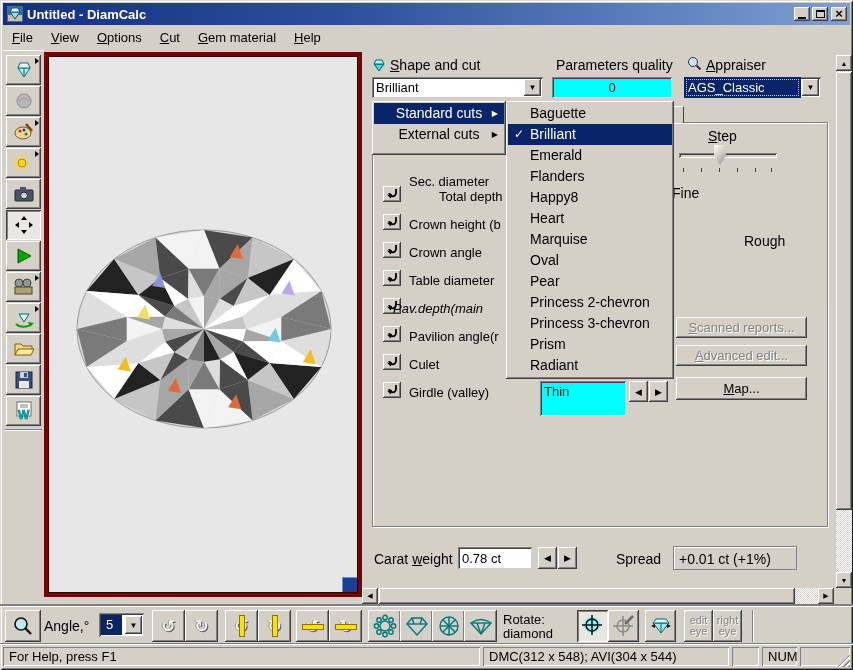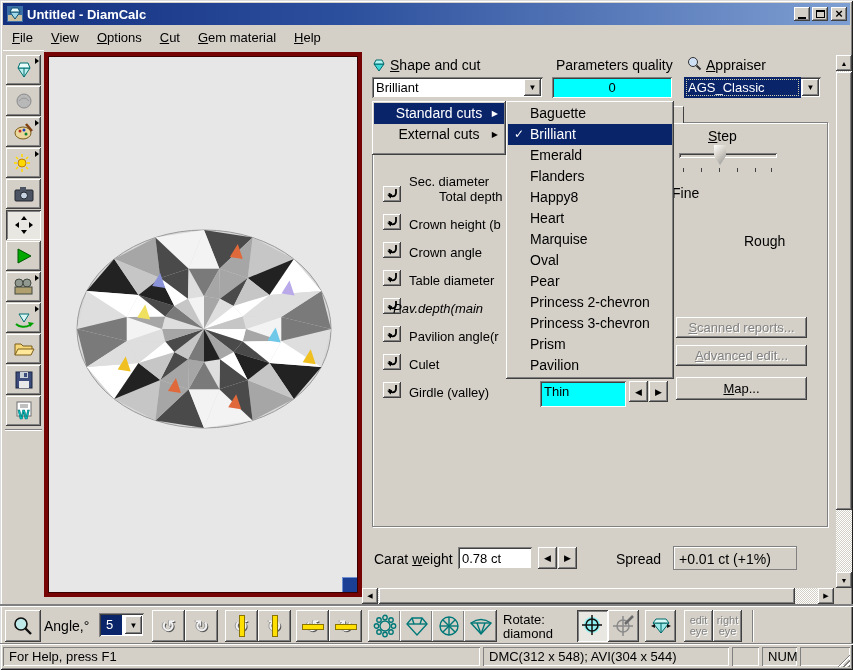--- a/index.html
+++ b/index.html
@@ -382,21 +382,21 @@
   <span class="abs plabel" style="left:409px;top:357px;">Culet</span>
 
   <span class="abs out btn prow-ic" style="left:383px;top:382px;">
       <svg width="13" height="12">
         <path d="M10 1 v4 a3.3 3.3 0 0 1 -6.6 0" fill="none" stroke="#000" stroke-width="1.8"></path>
         <polygon points="6.2,6 1.2,6.8 4.6,10.4" fill="#000"></polygon>
       </svg>
     </span>
   <span class="abs plabel" style="left:409px;top:385px;">Girdle (valley)</span>
 
-  <div class="abs cyanfield" style="left:540px;top:381px;width:86px;height:26px;padding:3px 0 0 4px;font-size:13px;"><span>Thin</span></div>
+  <div class="abs cyanfield" style="left:540px;top:381px;width:86px;height:35px;padding:3px 0 0 4px;font-size:13px;"><span>Thin</span></div>
   <span class="abs out btn" style="left:629px;top:381px;width:19px;height:21px;font-size:9px;">
       <span>◀</span>
     </span>
   <span class="abs out btn" style="left:649px;top:381px;width:19px;height:21px;font-size:9px;">
       <span>▶</span>
     </span>
 
   <span class="abs t14" style="left:708px;top:128px;"><u>S</u>tep</span>
   <div class="abs in" style="left:679px;top:153px;width:98px;height:5px;"></div>
   <div class="abs" style="left:714px;top:145px;width:12px;height:20px;background:linear-gradient(135deg,#ffffff,#d4d0c8 45%,#909090);clip-path:polygon(0 0,100% 0,100% 55%,50% 100%,0 55%);"></div>
@@ -426,21 +426,21 @@
     <div class="mrow">Emerald</div>
     <div class="mrow">Flanders</div>
     <div class="mrow">Happy8</div>
     <div class="mrow">Heart</div>
     <div class="mrow">Marquise</div>
     <div class="mrow">Oval</div>
     <div class="mrow">Pear</div>
     <div class="mrow">Princess 2-chevron</div>
     <div class="mrow">Princess 3-chevron</div>
     <div class="mrow">Prism</div>
-    <div class="mrow">Pavilion</div>
+    <div class="mrow">Radiant</div>
   </div>
 
   <span class="abs t14" style="left:374px;top:551px;">Carat <u>w</u>eight</span>
   <input class="abs field" style="left: 458px; top: 547px; width: 74px; height: 22px; padding-left: 4px; font-size: 13px;" value="0.78 ct">
   <span class="abs out btn" style="left:538px;top:547px;width:19px;height:22px;font-size:9px;">
       <span>◀</span>
     </span>
   <span class="abs out btn" style="left:558px;top:547px;width:19px;height:22px;font-size:9px;">
       <span>▶</span>
     </span>

